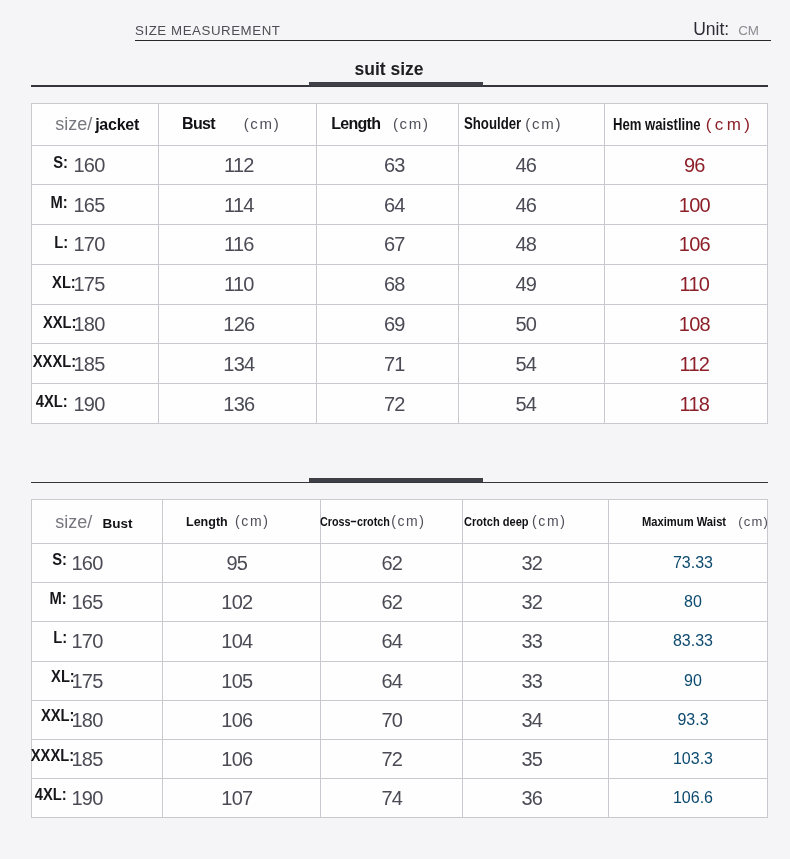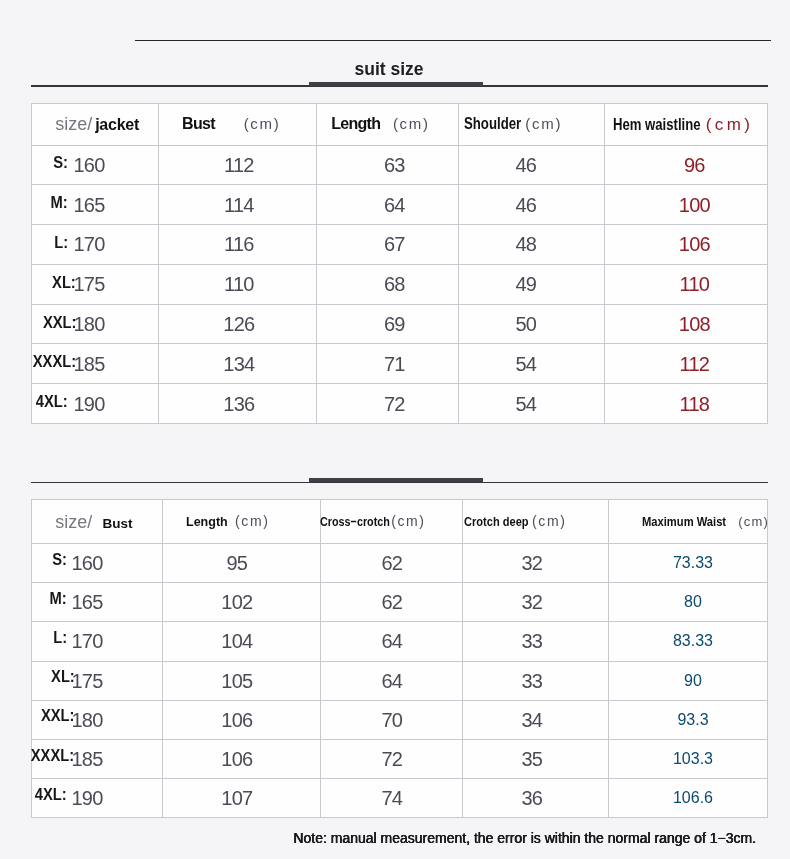--- a/index.html
+++ b/index.html
@@ -85,20 +85,26 @@
   .t1 .row td:nth-child(4) .val{left:-6px;}
   .t1 .row td:nth-child(5) .valr{left:8px;}
 
   .note{position:absolute;left:0;top:831px;width:756px;text-align:right;font-size:14px;color:#1b1b20;font-weight:normal;line-height:1;text-shadow:0.28px 0 0 #1b1b20,-0.28px 0 0 #1b1b20;}
 </style>
 </head>
 <body>
 
 <div class="page">
 
+  <div class="topbar">
+    <div class="topbar-title">SIZE MEASUREMENT</div>
+    <div class="topbar-unit">
+      <span class="u">Unit:</span><span class="cm">CM</span>
+    </div>
+  </div>
   <div class="topbar-rule"></div>
 
   <div class="sec" style="top:61px;">
     <div class="sec-label" style="left:302px;top:0;width:174px;">suit size</div>
     <div class="sec-thin" style="left:31px;top:24.4px;width:737px;"></div>
     <div class="sec-thick" style="left:309px;top:20.6px;width:174px;"></div>
   </div>
 
   <table class="sz t1" style="left:31px;top:103px;width:736px;">
     <colgroup>
@@ -235,14 +241,13 @@
         <tr class="row">
           <td class="szcell gap"><span class="lbl"><span>4XL:</span><span class="n">190</span></span></td>
           <td><span class="val">107</span></td>
           <td><span class="val">74</span></td>
           <td><span class="val">36</span></td>
           <td><span class="valb">106.6</span></td>
         </tr>
       </tbody>
   </table>
 
-  <div class="note">Note: manual measurement, the error is within the normal range of 1−3cm.</div>
 </div>
 
 </body></html>

